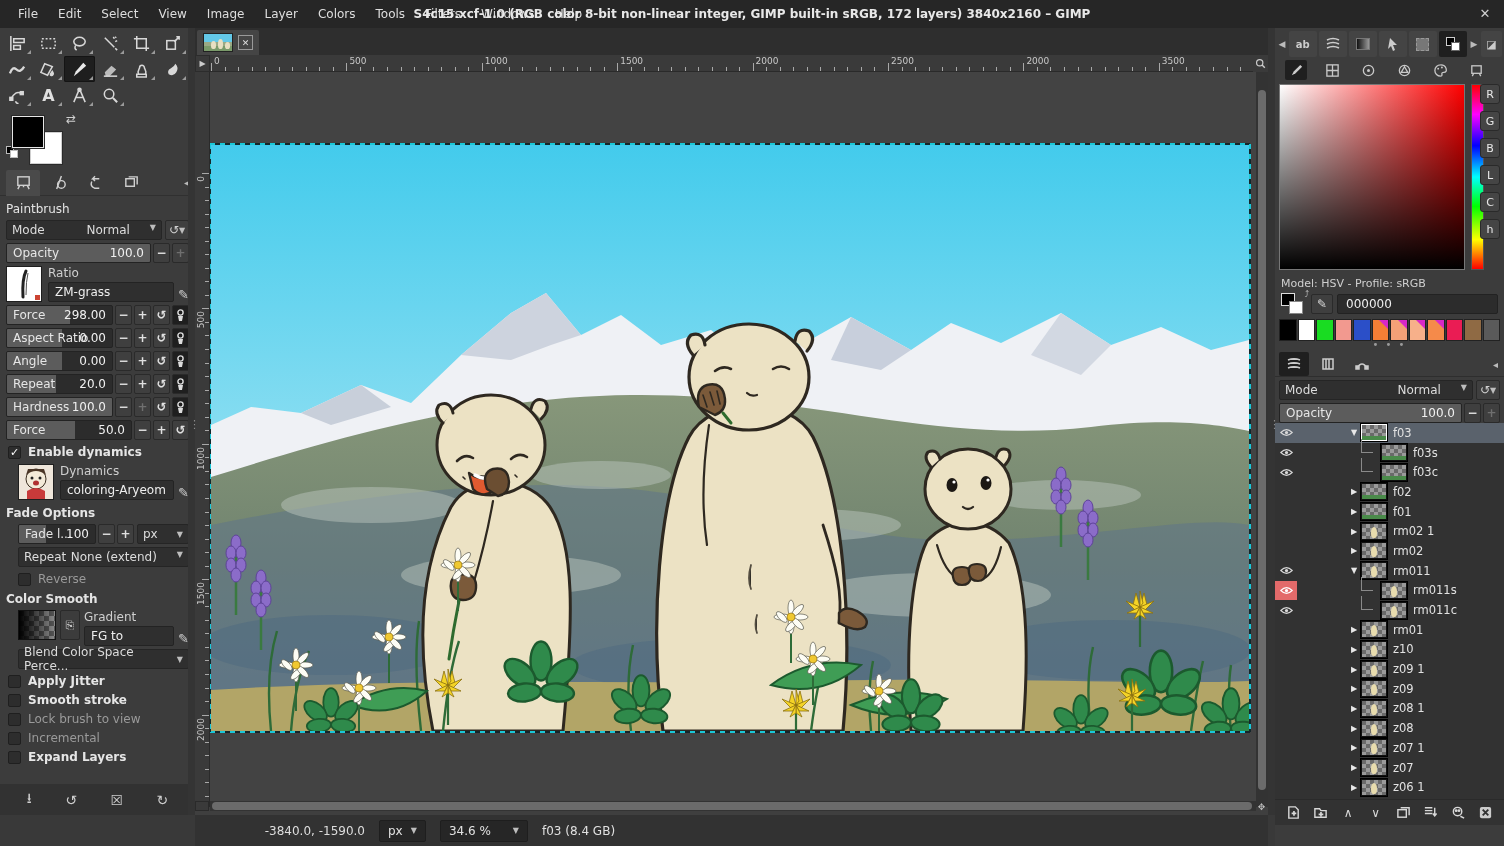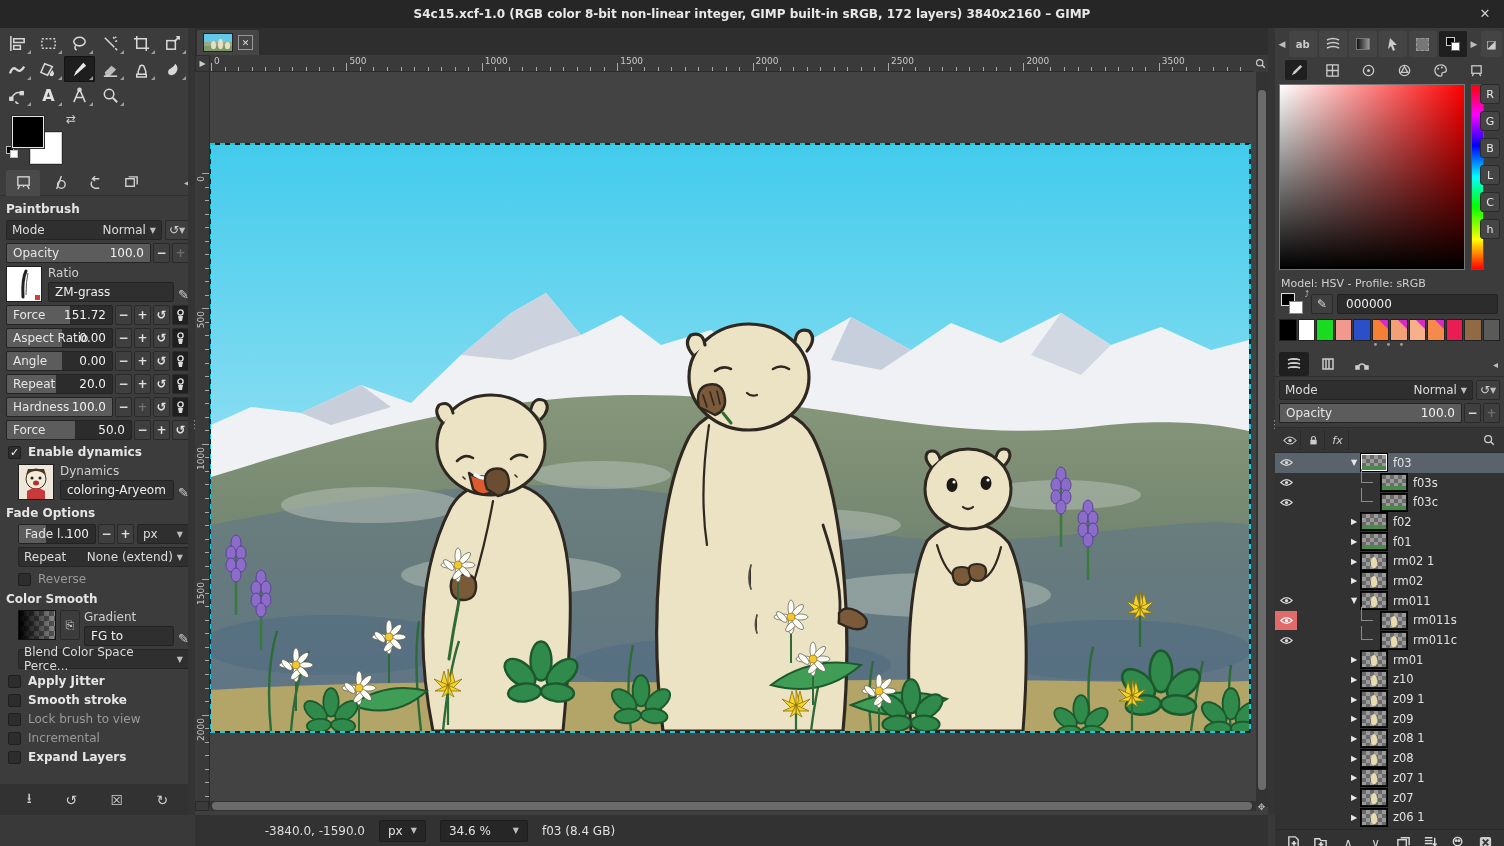--- a/index.html
+++ b/index.html
@@ -39,25 +39,25 @@
   .dock-tabs { display:flex; align-items:center; gap:2px; padding:4px 4px 0 6px;
     border-bottom:1px solid #303030; height:30px; }
   .dock-tab { width:34px; height:26px; display:flex; align-items:center; justify-content:center;
     border-radius:2px 2px 0 0; color:#c8c8c8; }
   .dock-tab.sel { background:#4a4a4a; }
   .dock-tab svg { width:17px; height:17px; stroke:#d0d0d0; fill:none; stroke-width:1.5; }
   .dock-collapse { margin-left:auto; color:#bbb; font-size:10px; padding-right:2px; }
 
   
   .tool-opts { padding:4px 6px 0 6px; }
-  .to-title { font-weight:bold; color:#e4e4e4; padding:2px 0 4px 0; }
+  .to-title { font-weight:normal; color:#e4e4e4; padding:2px 0 4px 0; }
   .row { display:flex; align-items:center; margin-bottom:3px; }
   .dropdown { flex:1; height:20px; background:#2f2f2f; border:1px solid #252525; border-radius:2px;
     display:flex; align-items:center; padding:0 5px; color:#dcdcdc; }
-  .dropdown .dd-val { margin-left:auto; display:flex; align-items:center; gap:4px; }
+  .dropdown .dd-val { margin-left:auto; display:flex; align-items:flex-start; gap:20px; }
   .dd-arrow { font-size:8px; color:#bdbdbd; }
   .icon-btn { width:24px; height:20px; margin-left:3px; background:#3f3f3f; border:1px solid #2a2a2a;
     border-radius:2px; display:flex; align-items:center; justify-content:center; color:#d0d0d0;
     font-size:12px; }
   .spin { position:relative; flex:1; height:20px; background:#2c2c2c; border:1px solid #232323;
     border-radius:2px; overflow:hidden; }
   .spin .fill { position:absolute; left:0; top:0; bottom:0; background:#5c5c5c; }
   .spin .lab { position:absolute; left:6px; top:0; line-height:19px; color:#e6e6e6; }
   .spin .val { position:absolute; right:6px; top:0; line-height:19px; color:#f0f0f0; }
   .sbtn { width:17px; height:20px; margin-left:2px; background:#3f3f3f; border:1px solid #2a2a2a;
@@ -209,20 +209,33 @@
   .lbtn { width:24px; height:20px; display:flex; align-items:center; justify-content:center; color:#d8d8d8;
     font-size:12px; }
   .lbtn svg { width:15px; height:15px; stroke:#d8d8d8; fill:none; stroke-width:1.5; }
 </style>
 </head>
 <body>
 
 <div class="window">
 
   <div class="menubar">
+    <div id="menu-items" style="display:flex">
+        <div class="menu-item">File</div>
+        <div class="menu-item">Edit</div>
+        <div class="menu-item">Select</div>
+        <div class="menu-item">View</div>
+        <div class="menu-item">Image</div>
+        <div class="menu-item">Layer</div>
+        <div class="menu-item">Colors</div>
+        <div class="menu-item">Tools</div>
+        <div class="menu-item">Filters</div>
+        <div class="menu-item">Windows</div>
+        <div class="menu-item">Help</div>
+      </div>
     <div class="win-title">S4c15.xcf-1.0 (RGB color 8-bit non-linear integer, GIMP built-in sRGB, 172 layers) 3840x2160 – GIMP</div>
     <div class="win-close">✕</div>
   </div>
 
   <div class="toolbox">
     <div class="tool-grid">
       <div class="tool-btn">
           <svg viewBox="0 0 20 20">
             <path d="M3 2v16M6 5h11v4H6zM6 12h7v4H6z"></path>
           </svg>
@@ -403,21 +416,21 @@
             <span class="edit-ic">✎</span>
           </div>
         </div>
       </div>
 
       <div id="sliders">
           <div class="row">
             <div class="spin">
        <div class="fill" style="width:60%"></div>
               <span class="lab">Force</span>
-              <span class="val">151.72</span>
+              <span class="val">298.00</span>
             </div>
      <div class="sbtn">−</div>
      <div class="sbtn">+</div>
             <div class="sbtn">↺</div>
             <div class="sbtn dark">
               <svg viewBox="0 0 11 13">
                 <circle cx="5.5" cy="3.5" r="2.6" fill="none" stroke="#ddd" stroke-width="1.4"></circle>
                 <path d="M3 7h5l-1 5h-3z" fill="#ddd"></path>
               </svg>
             </div>
@@ -1135,41 +1148,20 @@
     <div class="rrow">
       <div class="spin">
         <div class="fill" style="width:100%"></div>
         <span class="lab">Opacity</span>
         <span class="val">100.0</span>
       </div>
       <div class="sbtn">−</div>
       <div class="sbtn dim">+</div>
     </div>
 
-    <div class="lhdr">
-      <div class="hbtn">
-          <svg viewBox="0 0 16 10" style="width:14px;height:9px">
-            <path d="M1 5q7-8 14 0q-7 8-14 0z" fill="none" stroke="#ccc" stroke-width="1.3"></path>
-            <circle cx="8" cy="5" r="2" fill="#ccc"></circle>
-          </svg>
-        </div>
-      <div class="hbtn">
-          <svg viewBox="0 0 14 14" style="width:11px;height:11px">
-            <rect x="3" y="6" width="8" height="6" fill="#ccc"></rect>
-            <path d="M4.5 6V4.5a2.5 2.5 0 015 0V6" stroke="#ccc" fill="none" stroke-width="1.4"></path>
-          </svg>
-        </div>
-      <div class="hbtn" style="font-style:italic;font-size:11px">fx</div>
-      <div class="hbtn search">
-          <svg viewBox="0 0 14 14" style="width:12px;height:12px">
-            <circle cx="6" cy="6" r="4" stroke="#ccc" fill="none" stroke-width="1.5"></circle>
-            <path d="M9 9l3.5 3.5" stroke="#ccc" stroke-width="1.8"></path>
-          </svg>
-        </div>
-    </div>
 
     <div class="layers" id="layer-list">
         <div class="lrow sel">
           <div class="eyecell">
             <svg viewBox="0 0 16 10">
               <path d="M1 5q7-7 14 0q-7 7-14 0z" fill="none" stroke="#d8d8d8" stroke-width="1.4"></path>
               <circle cx="8" cy="5" r="2" fill="#d8d8d8"></circle>
             </svg>
           </div>
           <span class="expander">▼</span>

